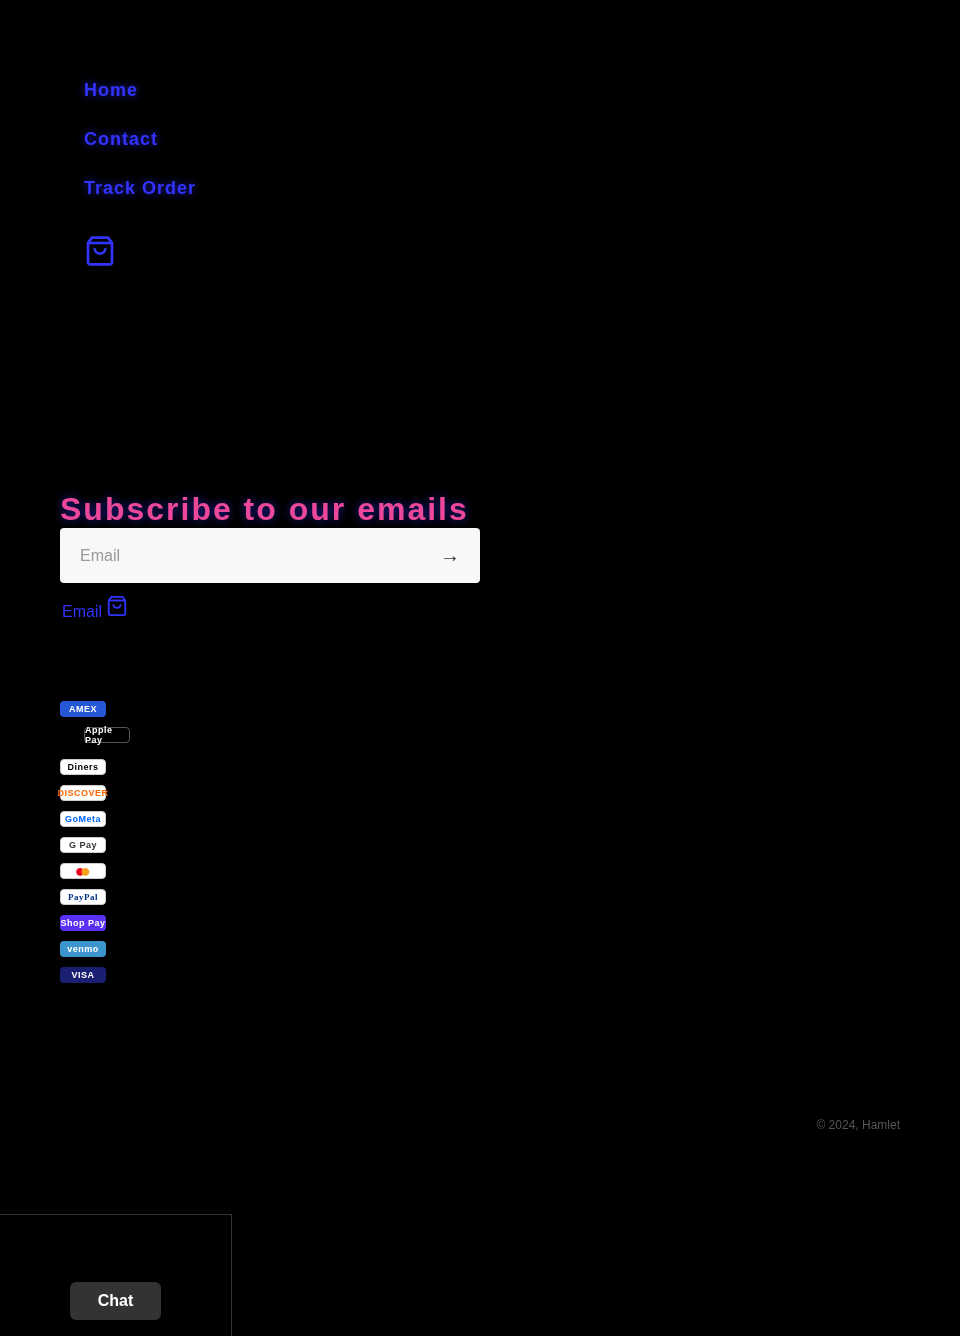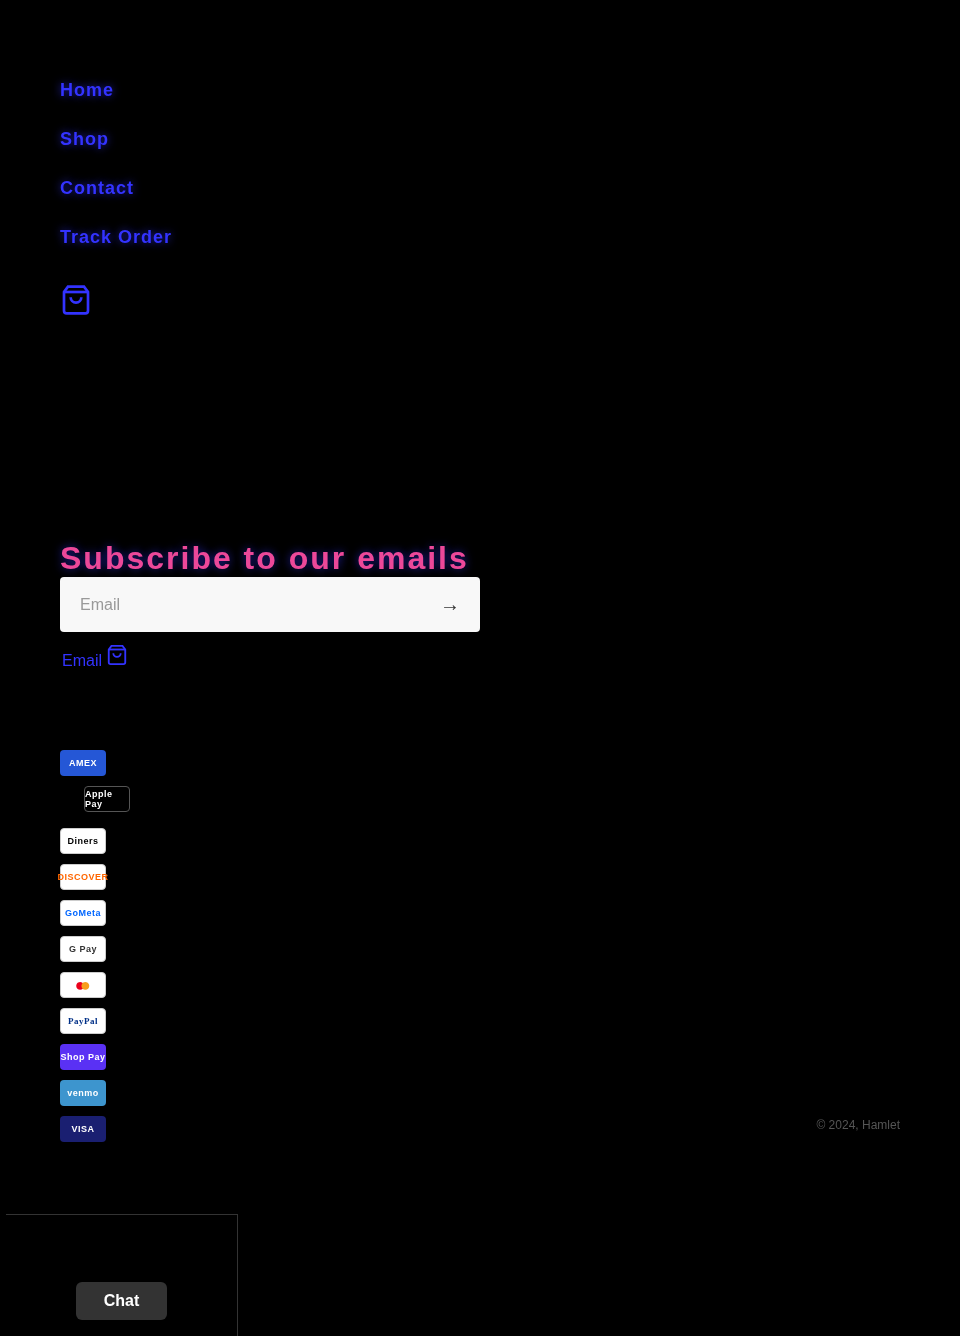--- a/index.html
+++ b/index.html
@@ -7,21 +7,21 @@
       background: #000;
       color: #fff;
       font-family: Arial, sans-serif;
       width: 960px;
       min-height: 1336px;
       position: relative;
     }
 
     
     .nav-section {
-      padding: 80px 0 0 60px;
+      padding: 80px 0 0 84px;
     }
     .nav-link {
       display: block;
       color: #3333ff;
       font-size: 18px;
       font-weight: 600;
       text-decoration: none;
       margin-bottom: 28px;
       letter-spacing: 1px;
       text-shadow: 0 0 8px rgba(50,50,255,0.7);
@@ -88,21 +88,21 @@
       margin-top: 2px;
     }
 
     
     .payment-section {
       padding: 80px 0 0 60px;
     }
     .payment-icon {
       display: block;
       width: 46px;
-      height: 26px;
+      height: 16px;
       margin-bottom: 10px;
       border-radius: 4px;
       display: flex;
       align-items: center;
       justify-content: center;
       font-size: 9px;
       font-weight: bold;
       letter-spacing: 0.5px;
     }
     .amex { background: #2557d6; color: #fff; }
@@ -123,21 +123,21 @@
       bottom: 204px;
       right: 60px;
       color: #555;
       font-size: 12px;
     }
 
     
     .chat-widget {
       position: fixed;
       bottom: 0;
-      left: 6px;
+      left: 0;
       width: 232px;
       height: 122px;
       background: #000;
       border-top: 1px solid #333;
       border-right: 1px solid #333;
       display: flex;
       flex-direction: column;
       align-items: center;
       justify-content: flex-end;
       padding-bottom: 16px;
@@ -151,21 +151,20 @@
       font-size: 16px;
       font-weight: 600;
       cursor: pointer;
     }
   </style>
 </head>
 <body>
 
 <nav class="nav-section">
   <a class="nav-link">Home</a>
-  <a class="nav-link">Shop</a>
   <a class="nav-link">Contact</a>
   <a class="nav-link">Track Order</a>
   <span class="cart-icon-nav">
     <svg width="32" height="32" viewBox="0 0 24 24" class="cart-svg">
       <path d="M6 2L3 6v14a2 2 0 002 2h14a2 2 0 002-2V6l-3-4z" stroke="#3333ff" stroke-width="2" fill="none"></path>
       <line x1="3" y1="6" x2="21" y2="6" stroke="#3333ff" stroke-width="2"></line>
       <path d="M16 10a4 4 0 01-8 0" stroke="#3333ff" stroke-width="2" fill="none"></path>
     </svg>
   </span>
 </nav>

